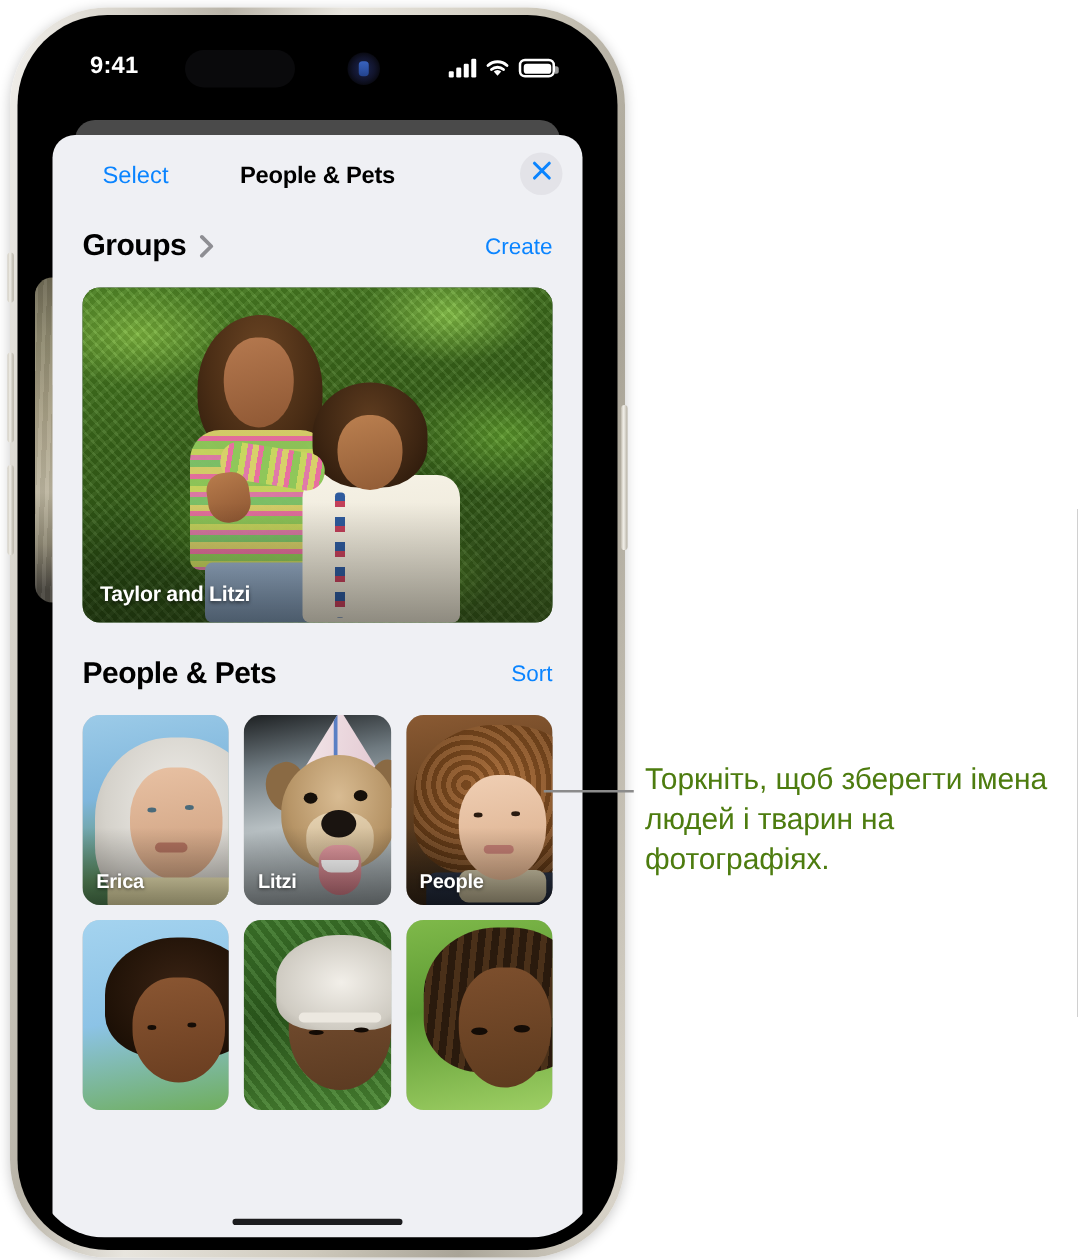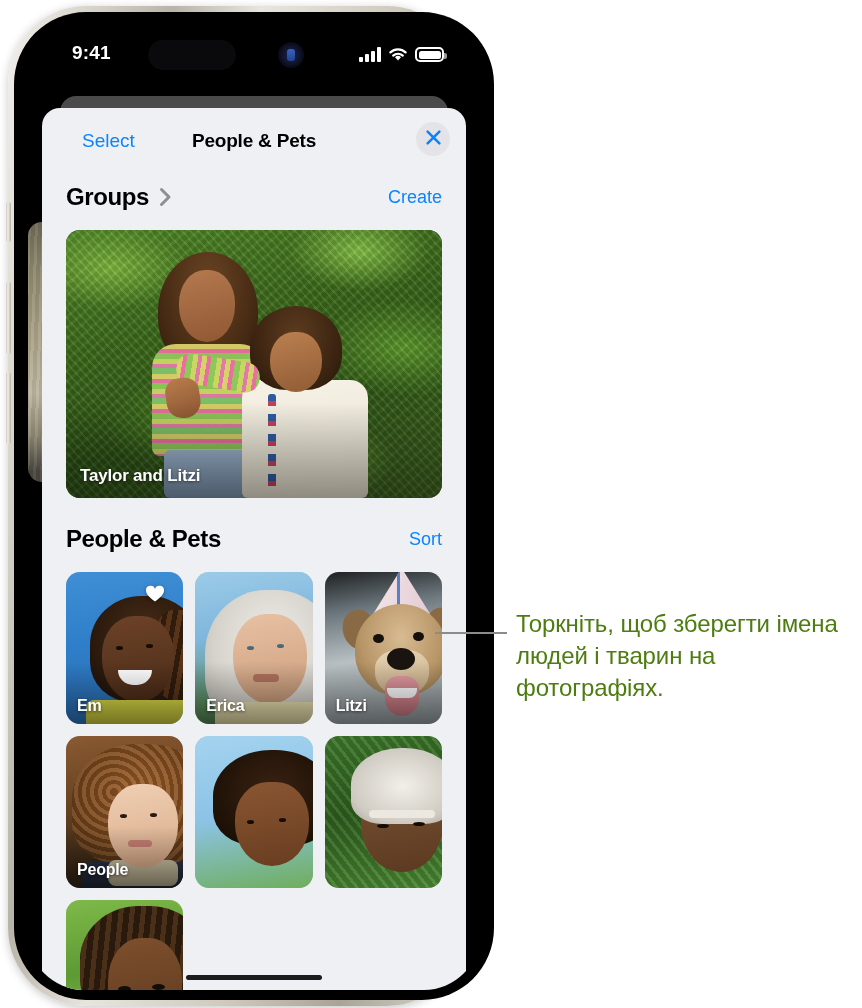--- a/index.html
+++ b/index.html
@@ -17,21 +17,21 @@
     width: 862px;
     height: 1008px;
     background: #ffffff;
   }
 
   
   .phone-outer {
     position: absolute;
     left: 8px;
     top: 6px;
-    width: 457px;
+    width: 492px;
     height: 1000px;
     border-radius: 78px;
     background: linear-gradient(100deg,#f2f0ec 0%, #d6d2c9 14%, #b9b4a8 26%, #e8e5de 40%, #cfcabd 62%, #a9a497 80%, #ded9cf 100%);
     box-shadow: 0 2px 10px rgba(0,0,0,0.22);
     overflow: visible;
   }
   .phone-bezel {
     position: absolute;
     left: 6px; top: 6px;
     width: 480px; height: 988px;
@@ -588,39 +588,20 @@
         </div>
 
         <div class="sec-head pp-head">
           <span class="sec-title">People &amp; Pets</span>
           <span class="sec-action">Sort</span>
         </div>
 
         <div class="grid">
 
 
-          <div class="cell">
-            <div class="ph p-em">
-              <div class="sky"></div>
-                <div class="hair"></div>
-                <div class="locs"></div>
-              <div class="face"></div>
-                <div class="eyeL"></div>
-                <div class="eyeR"></div>
-              <div class="mouth"></div>
-                <div class="shirt"></div>
-            </div>
-            <span class="heart">
-              <svg width="20" height="20" viewBox="0 0 20 20">
-                  <path d="M10 17.5 C3 12.6 1 9.3 1 6.6 A4.6 4.6 0 0 1 10 5 A4.6 4.6 0 0 1 19 6.6 C19 9.3 17 12.6 10 17.5Z" fill="#fff"></path>
-                </svg>
-            </span>
-            <div class="scrim"></div>
-            <div class="nm">Em</div>
-          </div>
 
 
           <div class="cell">
             <div class="ph p-erica">
               <div class="sky"></div>
                 <div class="hair"></div>
                 <div class="face"></div>
               <div class="eyeL"></div>
                 <div class="eyeR"></div>
                 <div class="mouth"></div>

